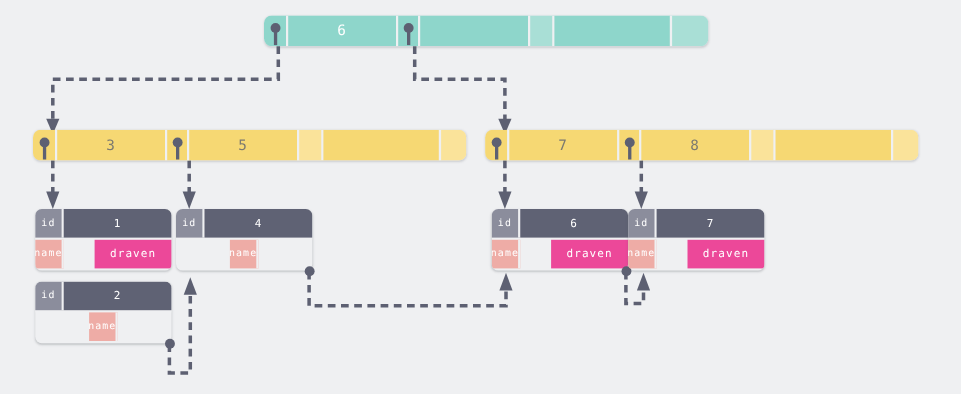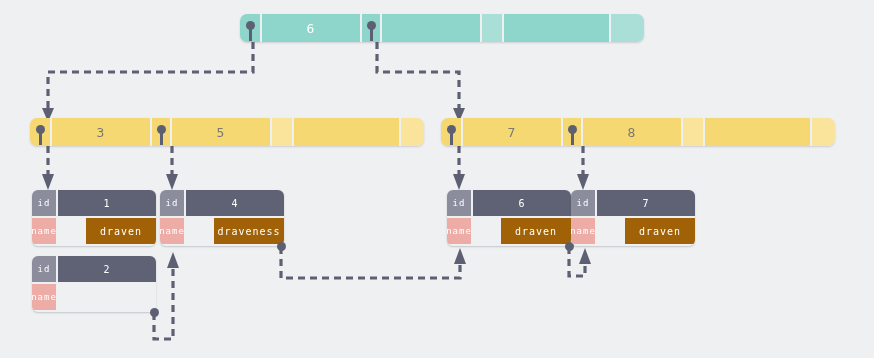--- a/index.html
+++ b/index.html
@@ -76,38 +76,39 @@
   .record {
     position: absolute;
     border-radius: 6px;
     box-shadow: 0 1px 2px rgba(80,85,95,0.28);
     overflow: hidden;
     box-sizing: border-box;
   }
   .rrow {
     display: flex;
     height: 26px;
+    justify-content: center;
   }
   .rrow + .rrow { border-top: 2px solid #eff0f2; }
   .rkey, .rval {
     display: flex;
     align-items: center;
     justify-content: center;
     box-sizing: border-box;
     font-size: 9px;
     letter-spacing: 1px;
     color: #ffffff;
   }
   .rkey { width: 26px; border-right: 2px solid #eff0f2; }
   .rval { flex: 1; font-size: 10px; }
 
   .row-id  .rkey { background: #8b8d9c; }
   .row-id  .rval { background: #5f6274; }
   .row-nm  .rkey { background: #eeaca6; }
-  .row-nm  .rval { background: #a16207; margin-left: 28px; }
+  .row-nm  .rval { background: #ec4899; margin-left: 28px; }
 
   
   .corner-dot {
     position: absolute;
     width: 9px;
     height: 9px;
     border-radius: 50%;
     background: #5d6072;
   }
 
@@ -233,21 +234,20 @@
   </div>
   <span class="corner-dot" style="left:150px; top:308px;"></span>
 
   <div class="record" style="left:160px; top:190px; width:124px; height:56px;">
     <div class="rrow row-id">
       <div class="rkey">id</div>
       <div class="rval">4</div>
     </div>
     <div class="rrow row-nm">
       <div class="rkey">name</div>
-      <div class="rval">draveness</div>
     </div>
   </div>
   <span class="corner-dot" style="left:277px; top:242px;"></span>
 
   <div class="record" style="left:447px; top:190px; width:124px; height:56px;">
     <div class="rrow row-id">
       <div class="rkey">id</div>
       <div class="rval">6</div>
     </div>
     <div class="rrow row-nm">

